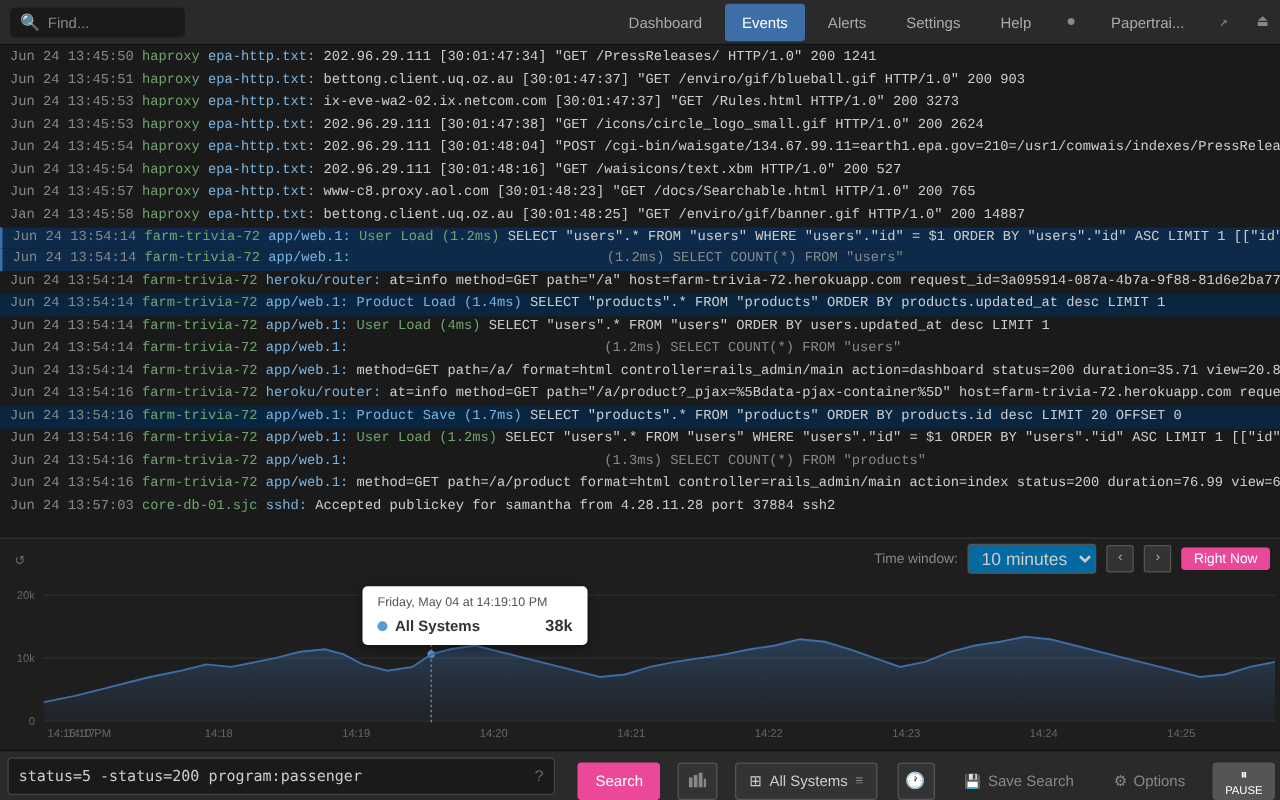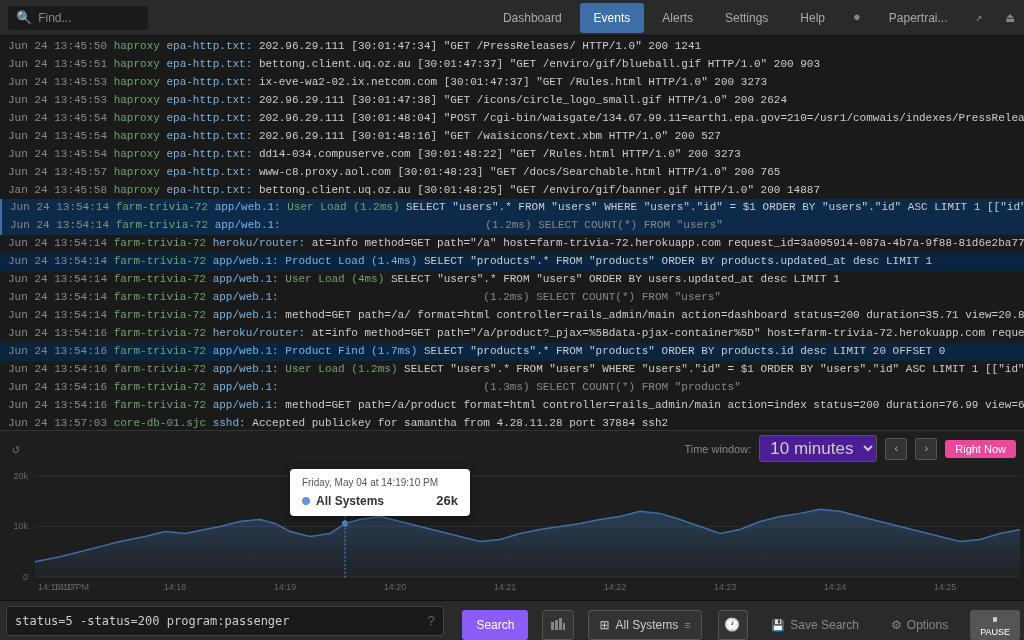--- a/index.html
+++ b/index.html
@@ -115,26 +115,26 @@
       font-size: 13px;
       margin-right: auto;
       margin-left: 4px;
     }
     .time-window-label {
       color: #888;
       font-size: 11px;
       font-family: -apple-system, sans-serif;
     }
     .time-window-select {
-      background: #4c1d95;
+      background: #0369a1;
       border: 1px solid #555;
       color: #ccc;
       padding: 2px 6px;
       border-radius: 3px;
-      font-size: 17px;
+      font-size: 14px;
       cursor: pointer;
     }
     .nav-arrow {
       background: #333;
       border: 1px solid #555;
       color: #aaa;
       width: 22px;
       height: 22px;
       display: flex;
       align-items: center;
@@ -230,21 +230,21 @@
       flex: 1;
       outline: none;
     }
     .search-help-icon {
       color: #666;
       cursor: pointer;
       font-size: 13px;
       margin-left: 4px;
     }
     .btn-search {
-      background: #8b5cf6;
+      background: #ec4899;
       color: #fff;
       border: none;
       padding: 5px 14px;
       margin: 0 2px;
       border-radius: 3px;
       font-size: 12px;
       cursor: pointer;
       font-family: -apple-system, sans-serif;
       height: 30px;
     }
@@ -370,32 +370,31 @@
   </div>
 </div>
 
 <div class="log-area" id="log-area">
     <div class="log-line"><span class="ts">Jun 24 13:45:50</span> <span style="color:#6fa36f">haproxy</span> <span class="text-blue">epa-http.txt:</span> 202.96.29.111 [30:01:47:34] "GET /PressReleases/ HTTP/1.0" 200 1241</div>
     <div class="log-line"><span class="ts">Jun 24 13:45:51</span> <span style="color:#6fa36f">haproxy</span> <span class="text-blue">epa-http.txt:</span> bettong.client.uq.oz.au [30:01:47:37] "GET /enviro/gif/blueball.gif HTTP/1.0" 200 903</div>
     <div class="log-line"><span class="ts">Jun 24 13:45:53</span> <span style="color:#6fa36f">haproxy</span> <span class="text-blue">epa-http.txt:</span> ix-eve-wa2-02.ix.netcom.com [30:01:47:37] "GET /Rules.html HTTP/1.0" 200 3273</div>
     <div class="log-line"><span class="ts">Jun 24 13:45:53</span> <span style="color:#6fa36f">haproxy</span> <span class="text-blue">epa-http.txt:</span> 202.96.29.111 [30:01:47:38] "GET /icons/circle_logo_small.gif HTTP/1.0" 200 2624</div>
     <div class="log-line"><span class="ts">Jun 24 13:45:54</span> <span style="color:#6fa36f">haproxy</span> <span class="text-blue">epa-http.txt:</span> 202.96.29.111 [30:01:48:04] "POST /cgi-bin/waisgate/134.67.99.11=earth1.epa.gov=210=/usr1/comwais/indexes/PressReleases=gopher%40earth1.epa.gov=0.0=:free HTTP/1.0" 200 3993</div>
     <div class="log-line"><span class="ts">Jun 24 13:45:54</span> <span style="color:#6fa36f">haproxy</span> <span class="text-blue">epa-http.txt:</span> 202.96.29.111 [30:01:48:16] "GET /waisicons/text.xbm HTTP/1.0" 200 527</div>
-    <div class="log-line"><span class="ts">Jun 24 13:45:54</span> <span style="color:#6fa36f">haproxy</span> <span class="text-blue">epa-http.txt:</span> dd14-034.compuserve.com [30:01:48:22] "GET /Rules.html HTTP/1.0" 200 3273</div>
     <div class="log-line"><span class="ts">Jun 24 13:45:57</span> <span style="color:#6fa36f">haproxy</span> <span class="text-blue">epa-http.txt:</span> www-c8.proxy.aol.com [30:01:48:23] "GET /docs/Searchable.html HTTP/1.0" 200 765</div>
     <div class="log-line"><span class="ts">Jan 24 13:45:58</span> <span style="color:#6fa36f">haproxy</span> <span class="text-blue">epa-http.txt:</span> bettong.client.uq.oz.au [30:01:48:25] "GET /enviro/gif/banner.gif HTTP/1.0" 200 14887</div>
     <div class="log-line highlight-blue"><span class="ts">Jun 24 13:54:14</span> <span style="color:#6fa36f">farm-trivia-72</span> <span class="text-blue">app/web.1:</span> <span style="color:#6fa36f">User Load (1.2ms)</span>  SELECT "users".* FROM "users" WHERE "users"."id" = $1  ORDER BY "users"."id" ASC LIMIT 1  [["id", 1]]</div>
     <div class="log-line highlight-blue"><span class="ts">Jun 24 13:54:14</span> <span style="color:#6fa36f">farm-trivia-72</span> <span class="text-blue">app/web.1:</span> &nbsp;&nbsp;&nbsp;&nbsp;&nbsp;&nbsp;&nbsp;&nbsp;&nbsp;&nbsp;&nbsp;&nbsp;&nbsp;&nbsp;&nbsp;&nbsp;&nbsp;&nbsp;&nbsp;&nbsp;&nbsp;&nbsp;&nbsp;&nbsp;&nbsp;&nbsp;&nbsp;&nbsp;&nbsp;&nbsp;<span class="text-gray">(1.2ms)  SELECT COUNT(*) FROM "users"</span></div>
     <div class="log-line"><span class="ts">Jun 24 13:54:14</span> <span style="color:#6fa36f">farm-trivia-72</span> <span class="text-blue">heroku/router:</span> at=info method=GET path="/a" host=farm-trivia-72.herokuapp.com request_id=3a095914-087a-4b7a-9f88-81d6e2ba7771 fwd="23.252.53.179" dyno=web.1 connect=1ms service=44ms status=200 bytes=6407</div>
     <div class="log-line highlight-blue2"><span class="ts">Jun 24 13:54:14</span> <span style="color:#6fa36f">farm-trivia-72</span> <span class="text-blue">app/web.1:</span> <span style="color:#7ab3e0">Product Load (1.4ms)</span>  SELECT "products".* FROM "products"  ORDER BY products.updated_at desc LIMIT 1</div>
     <div class="log-line"><span class="ts">Jun 24 13:54:14</span> <span style="color:#6fa36f">farm-trivia-72</span> <span class="text-blue">app/web.1:</span> <span style="color:#6fa36f">User Load (4ms)</span>  SELECT "users".* FROM "users"  ORDER BY users.updated_at desc LIMIT 1</div>
     <div class="log-line"><span class="ts">Jun 24 13:54:14</span> <span style="color:#6fa36f">farm-trivia-72</span> <span class="text-blue">app/web.1:</span> &nbsp;&nbsp;&nbsp;&nbsp;&nbsp;&nbsp;&nbsp;&nbsp;&nbsp;&nbsp;&nbsp;&nbsp;&nbsp;&nbsp;&nbsp;&nbsp;&nbsp;&nbsp;&nbsp;&nbsp;&nbsp;&nbsp;&nbsp;&nbsp;&nbsp;&nbsp;&nbsp;&nbsp;&nbsp;&nbsp;<span class="text-gray">(1.2ms)  SELECT COUNT(*) FROM "users"</span></div>
     <div class="log-line"><span class="ts">Jun 24 13:54:14</span> <span style="color:#6fa36f">farm-trivia-72</span> <span class="text-blue">app/web.1:</span> method=GET path=/a/ format=html controller=rails_admin/main action=dashboard status=200 duration=35.71 view=20.85 db=6.39 remote_ip=23.252.53.179 user_id=1 params={}</div>
     <div class="log-line"><span class="ts">Jun 24 13:54:16</span> <span style="color:#6fa36f">farm-trivia-72</span> <span class="text-blue">heroku/router:</span> at=info method=GET path="/a/product?_pjax=%5Bdata-pjax-container%5D" host=farm-trivia-72.herokuapp.com request_id=4e7f806e-63b2-493a-88d4-ec8ebab5f0a6 fwd="23.252.53.179" service=3ms status=102ms bytes=17350</div>
-    <div class="log-line highlight-blue2"><span class="ts">Jun 24 13:54:16</span> <span style="color:#6fa36f">farm-trivia-72</span> <span class="text-blue">app/web.1:</span> <span style="color:#7ab3e0">Product Find (1.7ms)</span>  SELECT "products".* FROM "products"  ORDER BY products.id desc LIMIT 20 OFFSET 0</div>
+    <div class="log-line highlight-blue2"><span class="ts">Jun 24 13:54:16</span> <span style="color:#6fa36f">farm-trivia-72</span> <span class="text-blue">app/web.1:</span> <span style="color:#7ab3e0">Product Save (1.7ms)</span>  SELECT "products".* FROM "products"  ORDER BY products.id desc LIMIT 20 OFFSET 0</div>
     <div class="log-line"><span class="ts">Jun 24 13:54:16</span> <span style="color:#6fa36f">farm-trivia-72</span> <span class="text-blue">app/web.1:</span> <span style="color:#6fa36f">User Load (1.2ms)</span>  SELECT "users".* FROM "users" WHERE "users"."id" = $1  ORDER BY "users"."id" ASC LIMIT 1  [["id", 1]]</div>
     <div class="log-line"><span class="ts">Jun 24 13:54:16</span> <span style="color:#6fa36f">farm-trivia-72</span> <span class="text-blue">app/web.1:</span> &nbsp;&nbsp;&nbsp;&nbsp;&nbsp;&nbsp;&nbsp;&nbsp;&nbsp;&nbsp;&nbsp;&nbsp;&nbsp;&nbsp;&nbsp;&nbsp;&nbsp;&nbsp;&nbsp;&nbsp;&nbsp;&nbsp;&nbsp;&nbsp;&nbsp;&nbsp;&nbsp;&nbsp;&nbsp;&nbsp;<span class="text-gray">(1.3ms)  SELECT COUNT(*) FROM "products"</span></div>
     <div class="log-line"><span class="ts">Jun 24 13:54:16</span> <span style="color:#6fa36f">farm-trivia-72</span> <span class="text-blue">app/web.1:</span> method=GET path=/a/product format=html controller=rails_admin/main action=index status=200 duration=76.99 view=64.78 db=4.18 remote_ip=23.252.53.179 user_id=1 params={"_pjax"=&gt;"[data-pjax-container]", "model_name"=&gt;"product"}</div>
     <div class="log-line"><span class="ts">Jun 24 13:57:03</span> <span style="color:#6fa36f">core-db-01.sjc</span> <span class="text-blue">sshd:</span> Accepted publickey for samantha from 4.28.11.28 port 37884 ssh2</div>
   </div>
 
 <div class="chart-section">
   <div class="chart-toolbar">
     <span class="refresh-icon">↺</span>
     <span class="time-window-label">Time window:</span>
@@ -408,21 +407,21 @@
     <div class="nav-arrow">›</div>
     <button class="right-now-btn">Right Now</button>
   </div>
   <div class="chart-container">
     
     <div class="chart-tooltip">
       <div class="tooltip-date">Friday, May 04 at 14:19:10 PM</div>
       <div class="tooltip-row">
         <div class="tooltip-dot"></div>
         <span>All Systems</span>
-        <span class="tooltip-value">26k</span>
+        <span class="tooltip-value">38k</span>
       </div>
     </div>
     
     <svg class="chart-svg" viewBox="0 0 1024 138" preserveAspectRatio="none" id="chart-svg">
 
       <text x="28" y="18" class="y-axis-label" text-anchor="end">20k</text>
       <text x="28" y="68" class="y-axis-label" text-anchor="end">10k</text>
       <text x="28" y="118" class="y-axis-label" text-anchor="end">0</text>
 
       <line x1="35" y1="15" x2="1020" y2="15" stroke="#2e2e2e" stroke-width="1"></line>

